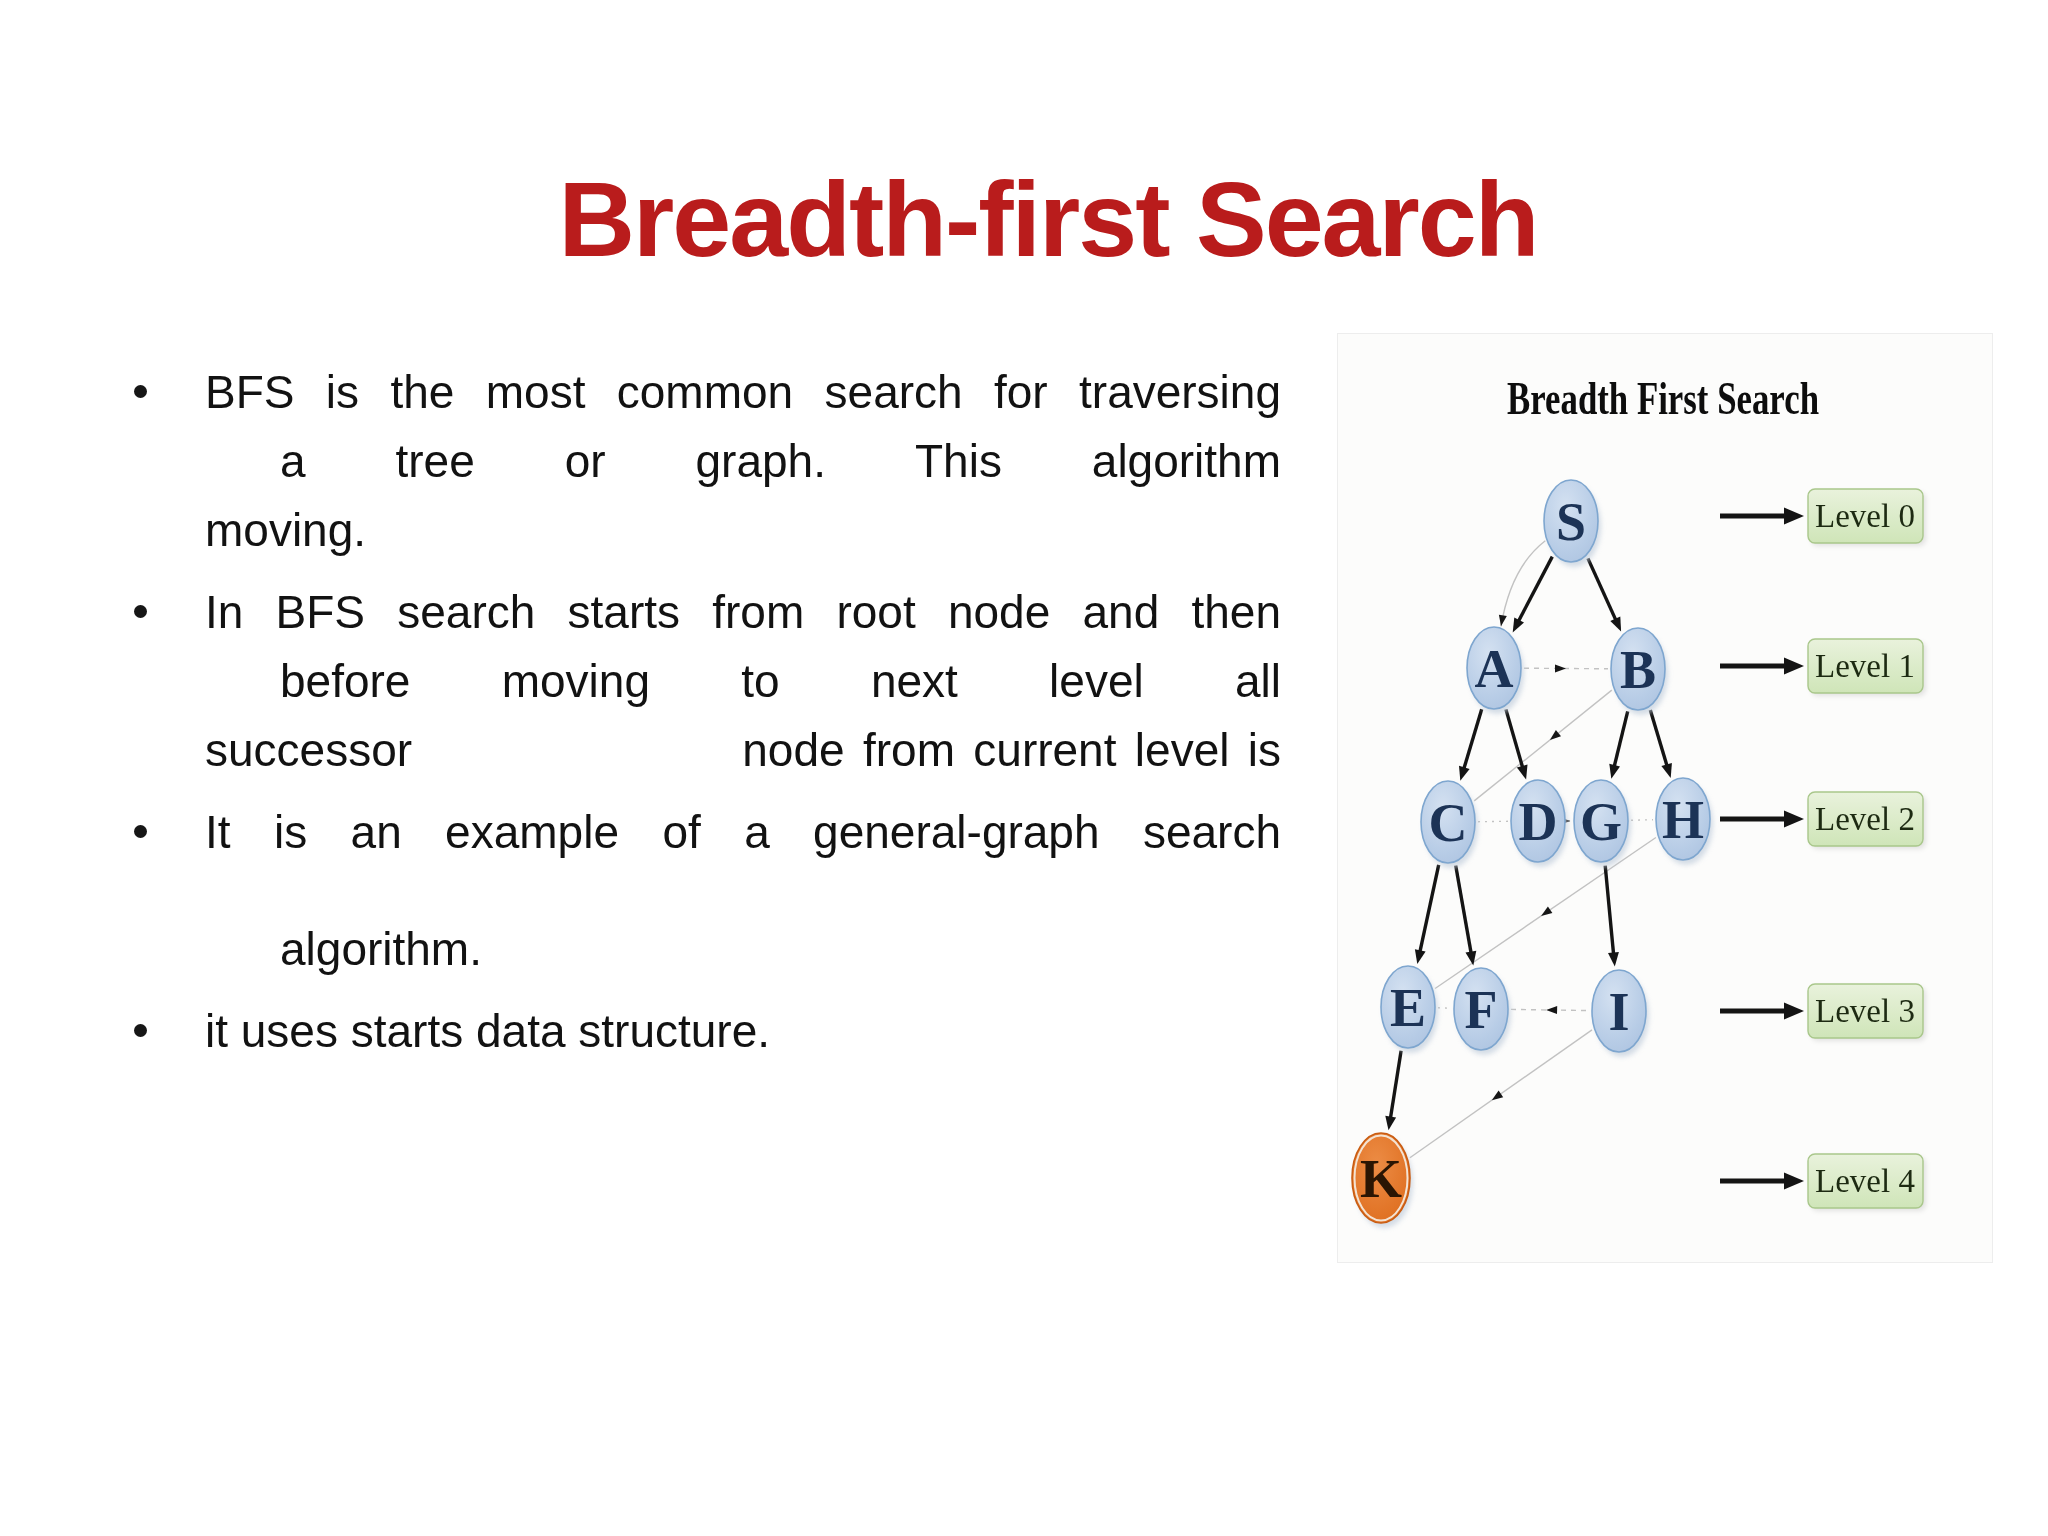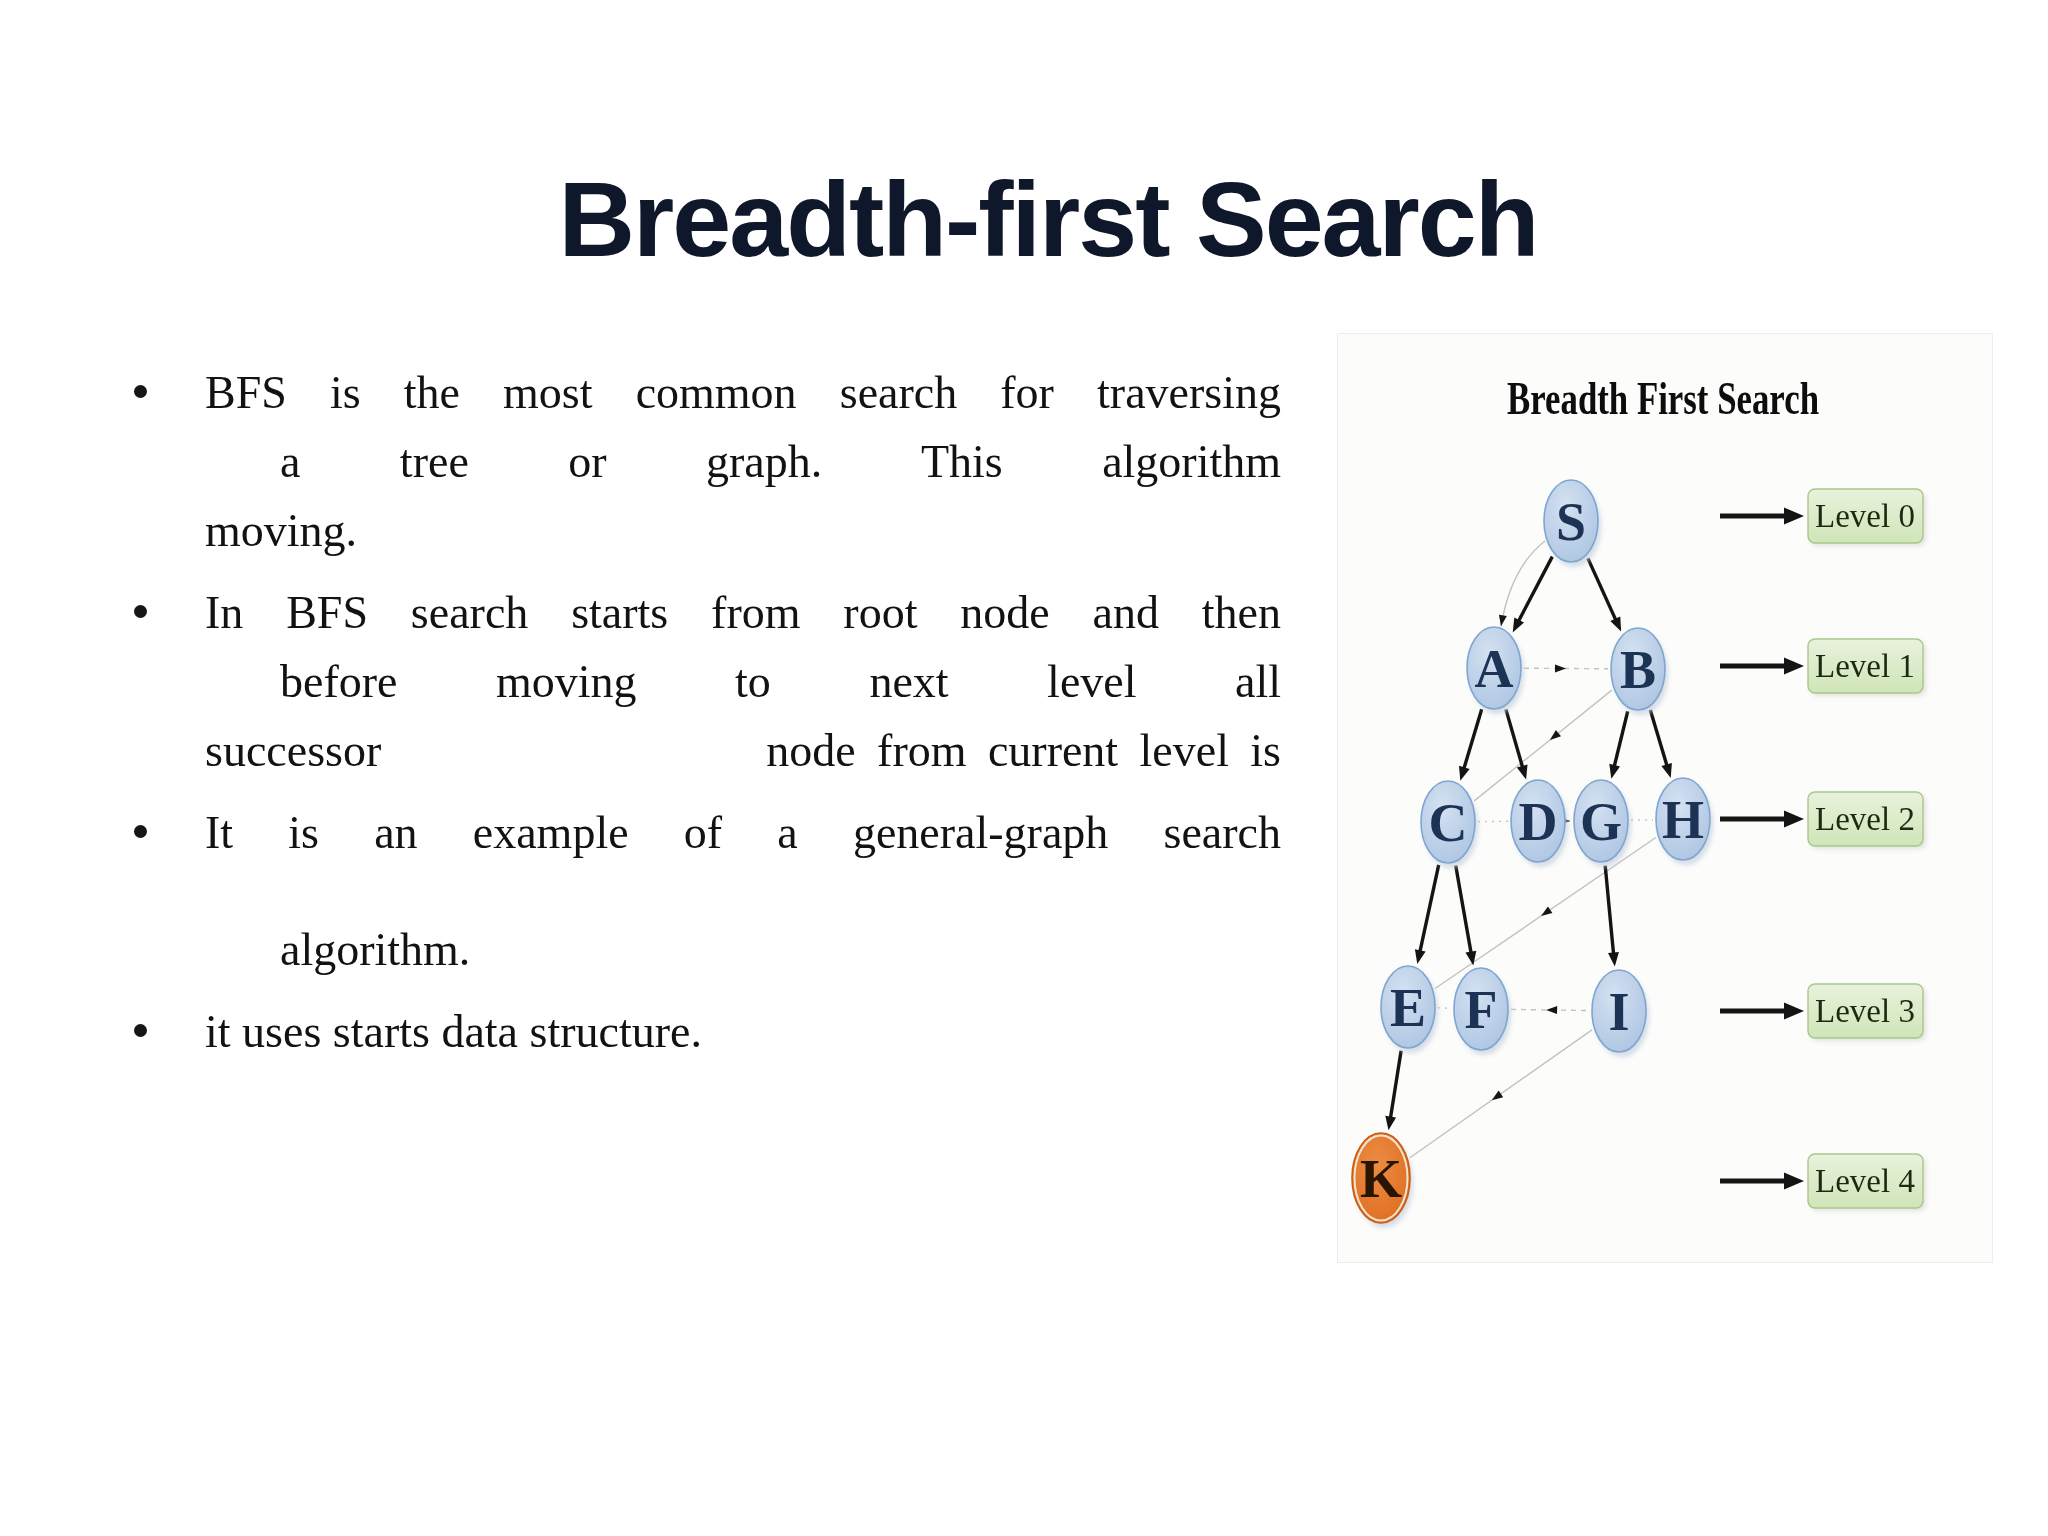--- a/index.html
+++ b/index.html
@@ -3,32 +3,32 @@
 <meta charset="utf-8">
 <style>
   html,body{margin:0;padding:0;background:#ffffff;}
   body{width:2048px;height:1536px;font-family:"Liberation Sans",sans-serif;}
   .slide{position:relative;width:2048px;height:1536px;background:#ffffff;overflow:hidden;}
 
   .title{
     position:absolute;top:130px;left:0;right:0;
     text-align:center;padding-left:48px;
     font-weight:700;font-size:106px;line-height:1;letter-spacing:-2px;
-    color:#0f172a;
+    color:#b91c1c;
     margin-top:36px;
   }
 
   .bullets{position:absolute;left:132px;top:358px;width:1149px;}
   .bullet{position:relative;padding-left:73px;margin-bottom:13px;}
   .bullet .dot{
     position:absolute;left:2px;top:27px;width:13px;height:13px;
     border-radius:50%;background:#161616;
   }
   .line{
-    font-size:46px;line-height:69px;color:#121212;font-family:Liberation Serif, serif;
+    font-size:46px;line-height:69px;color:#121212;
   }
   .line.j{text-align:justify;text-align-last:justify;}
 
   .diagram{
     position:absolute;left:1337px;top:333px;width:656px;height:930px;margin:0;
     background:#fcfcfb;border:1px solid #ededed;box-sizing:border-box;padding-left:7px;
   }
   .diagram svg{display:block;width:654px;height:928px;}
   .dg-heading{
     font-family:"Liberation Serif",serif;font-weight:700;font-size:46px;fill:#0d0d0d;

